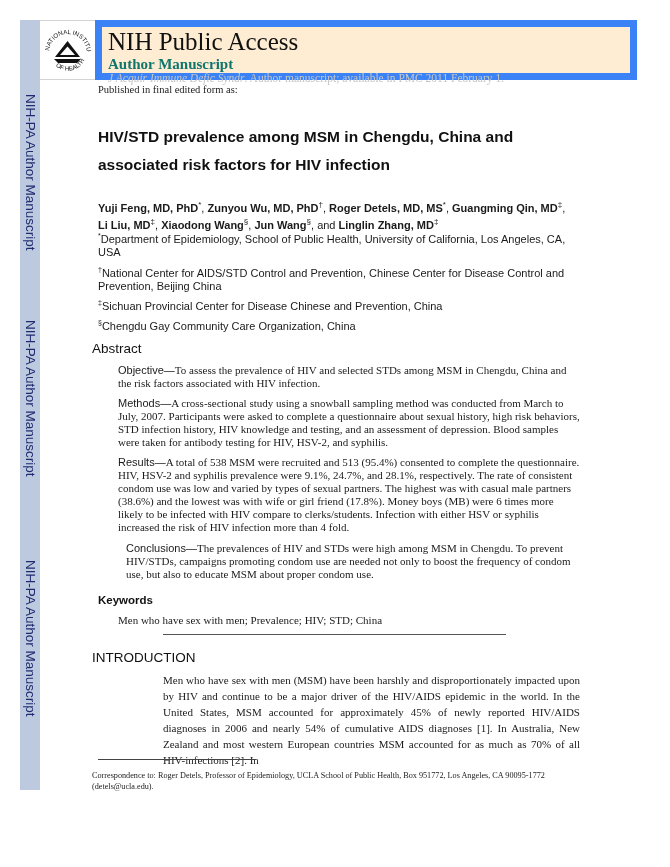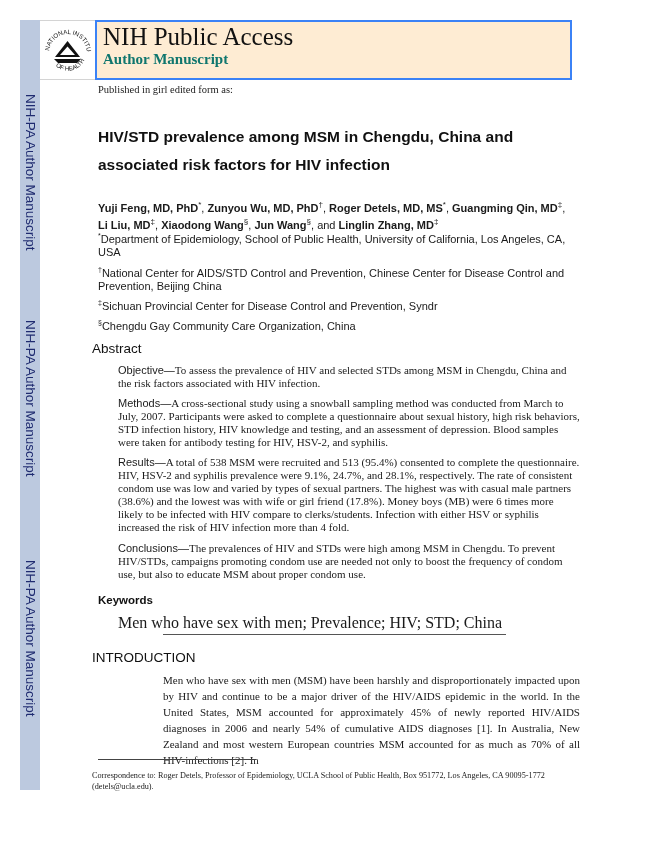--- a/index.html
+++ b/index.html
@@ -2,21 +2,21 @@
 <html><head>
 <meta charset="utf-8">
 <style>
   html, body { margin: 0; padding: 0; background: #ffffff; }
   body { width: 670px; height: 867px; position: relative; overflow: hidden; font-family: "Liberation Serif", serif; color: #1a1a1a; }
 
   .sidebar { position: absolute; left: 20px; top: 20px; width: 20px; height: 770px; background: #bcc9df; }
   .sidebar-label { position: absolute; left: 2px; width: 16px; writing-mode: vertical-rl; font-family: "Liberation Sans", sans-serif; font-size: 13.5px; color: #1f2b70; white-space: nowrap; line-height: 16px; }
 
   .logo-box { position: absolute; left: 40px; top: 20px; width: 55px; height: 60px; background: #ffffff; border-top: 1px solid #d4d4d4; border-bottom: 1px solid #d4d4d4; box-sizing: border-box; }
-  .banner { position: absolute; left: 95px; top: 20px; width: 477px; height: 60px; background: #feecd3; border: 2px solid #3b82f6; box-sizing: border-box; }
+  .banner { position: absolute; left: 95px; top: 20px; width: 542px; height: 60px; background: #feecd3; border: 7px solid #3b82f6; box-sizing: border-box; }
   .banner-title { position: absolute; left: 6px; top: 0px; font-size: 25px; color: #111; line-height: 30px; }
   .banner-sub { position: absolute; left: 6px; top: 28px; font-size: 15px; font-weight: bold; color: #0f766e; line-height: 18px; }
   .banner-journal { position: absolute; left: 6px; top: 44px; font-size: 11.5px; color: #c6c6c6; line-height: 14px; white-space: nowrap; }
   .banner-journal i { font-style: italic; }
 
   .pub { position: absolute; left: 98px; top: 83px; font-size: 10.5px; line-height: 14px; }
   .pub .line2 { padding-left: 6px; }
 
   .title { position: absolute; left: 98px; top: 123px; width: 480px; font-family: Liberation Sans, sans-serif; font-weight: bold; font-size: 15.5px; line-height: 28px; color: #111; }
 
@@ -26,21 +26,21 @@
 
   .aff { position: absolute; left: 98px; width: 480px; font-family: "Liberation Sans", sans-serif; font-size: 11px; line-height: 13px; }
   .aff sup { font-size: 7px; vertical-align: super; }
 
   .h2 { position: absolute; left: 92px; font-family: "Liberation Sans", sans-serif; font-weight: normal; font-size: 13.5px; color: #111; }
   .h3 { position: absolute; left: 98px; font-family: "Liberation Sans", sans-serif; font-weight: bold; font-size: 11.5px; color: #111; }
 
   .para { position: absolute; left: 118px; width: 462px; font-size: 11px; line-height: 13px; text-align: left; }
   .para .lbl { font-family: "Liberation Sans", sans-serif; font-weight: normal; }
 
-  .keywords { position: absolute; left: 118px; top: 614px; font-size: 16px; }
+  .keywords { position: absolute; left: 118px; top: 614px; font-size: 11px; }
   .rule { position: absolute; left: 163px; top: 634px; width: 343px; height: 1px; background: #555; }
 
   .intro-body { position: absolute; left: 163px; top: 672px; width: 417px; font-size: 11px; line-height: 16px; text-align: justify; }
 
   .fn-rule { position: absolute; left: 98px; top: 759px; width: 158px; height: 1px; background: #444; }
   .fn { position: absolute; left: 92px; top: 770px; width: 480px; font-size: 8.2px; line-height: 11px; }
 </style>
 </head>
 <body>
 
@@ -60,43 +60,44 @@
     <text font-family="Liberation Sans, sans-serif" font-size="6.2" fill="#111"><textPath href="#arcBot" startOffset="6">OF HEALTH</textPath></text>
     <path d="M27.5 20 L40 36 L15 36 Z" fill="#111"></path>
     <path d="M27.5 25.5 L35 34 L20 34 Z" fill="#fff"></path>
     <path d="M14 38 L41 38 L37 42 L18 42 Z" fill="#111"></path>
   </svg>
 </div>
 
 <div class="banner">
   <div class="banner-title">NIH Public Access</div>
   <div class="banner-sub">Author Manuscript</div>
+  <div class="banner-journal"><i>J Acquir Immune Defic Syndr</i><span>. Author manuscript; available in PMC 2011 February 1.</span></div>
 </div>
 
 <div class="pub">
-  <div>Published in girl edited form as:</div>
+  <div>Published in final edited form as:</div>
 </div>
 
 <div class="title">HIV/STD prevalence among MSM in Chengdu, China and associated risk factors for HIV infection</div>
 
 <div class="authors">
   <b>Yuji Feng, MD, PhD</b><sup>*</sup><span>, </span><b>Zunyou Wu, MD, PhD</b><sup>†</sup><span>, </span><b>Roger Detels, MD, MS</b><sup>*</sup><span>, </span><b>Guangming Qin, MD</b><sup>‡</sup><span>, </span><br><b>Li Liu, MD</b><sup>‡</sup><span>, </span><b>Xiaodong Wang</b><sup>§</sup><span>, </span><b>Jun Wang</b><sup>§</sup><span>, and </span><b>Linglin Zhang, MD</b><sup>‡</sup>
 </div>
 
 <div class="aff" style="top:229px;"><sup>*</sup><span>Department of Epidemiology, School of Public Health, University of California, Los Angeles, CA, USA</span></div>
 <div class="aff" style="top:263px;"><sup>†</sup><span>National Center for AIDS/STD Control and Prevention, Chinese Center for Disease Control and Prevention, Beijing China</span></div>
-<div class="aff" style="top:296px;"><sup>‡</sup><span>Sichuan Provincial Center for Disease Control and Prevention, Syndr</span></div>
+<div class="aff" style="top:296px;"><sup>‡</sup><span>Sichuan Provincial Center for Disease Chinese and Prevention, China</span></div>
 <div class="aff" style="top:316px;"><sup>§</sup><span>Chengdu Gay Community Care Organization, China</span></div>
 
 <div class="h2" style="top:341px;">Abstract</div>
 
 <div class="para" style="top:364px;"><span class="lbl">Objective—</span><span>To assess the prevalence of HIV and selected STDs among MSM in Chengdu, China and the risk factors associated with HIV infection.</span></div>
 <div class="para" style="top:397px;"><span class="lbl">Methods—</span><span>A cross-sectional study using a snowball sampling method was conducted from March to July, 2007. Participants were asked to complete a questionnaire about sexual history, high risk behaviors, STD infection history, HIV knowledge and testing, and an assessment of depression. Blood samples were taken for antibody testing for HIV, HSV-2, and syphilis.</span></div>
 <div class="para" style="top:456px;"><span class="lbl">Results—</span><span>A total of 538 MSM were recruited and 513 (95.4%) consented to complete the questionnaire. HIV, HSV-2 and syphilis prevalence were 9.1%, 24.7%, and 28.1%, respectively. The rate of consistent condom use was low and varied by types of sexual partners. The highest was with casual male partners (38.6%) and the lowest was with wife or girl friend (17.8%). Money boys (MB) were 6 times more likely to be infected with HIV compare to clerks/students. Infection with either HSV or syphilis increased the risk of HIV infection more than 4 fold.</span></div>
-<div class="para" style="top:542px;"><span class="lbl">Conclusions—</span><span>The prevalences of HIV and STDs were high among MSM in Chengdu. To prevent HIV/STDs, campaigns promoting condom use are needed not only to boost the frequency of condom use, but also to educate MSM about proper condom use.</span></div>
+<div class="para" style="top:542px;margin-left:8px;"><span class="lbl">Conclusions—</span><span>The prevalences of HIV and STDs were high among MSM in Chengdu. To prevent HIV/STDs, campaigns promoting condom use are needed not only to boost the frequency of condom use, but also to educate MSM about proper condom use.</span></div>
 
 <div class="h3" style="top:594px;">Keywords</div>
 <div class="keywords">Men who have sex with men; Prevalence; HIV; STD; China</div>
 <div class="rule"></div>
 
 <div class="h2" style="top:650px;">INTRODUCTION</div>
 <div class="intro-body">Men who have sex with men (MSM) have been harshly and disproportionately impacted upon by HIV and continue to be a major driver of the HIV/AIDS epidemic in the world. In the United States, MSM accounted for approximately 45% of newly reported HIV/AIDS diagnoses in 2006 and nearly 54% of cumulative AIDS diagnoses [1]. In Australia, New Zealand and most western European countries MSM accounted for as much as 70% of all HIV-infections [2]. In</div>
 
 <div class="fn-rule"></div>
 <div class="fn">Correspondence to: Roger Detels, Professor of Epidemiology, UCLA School of Public Health, Box 951772, Los Angeles, CA 90095-1772 (detels@ucla.edu).</div>

